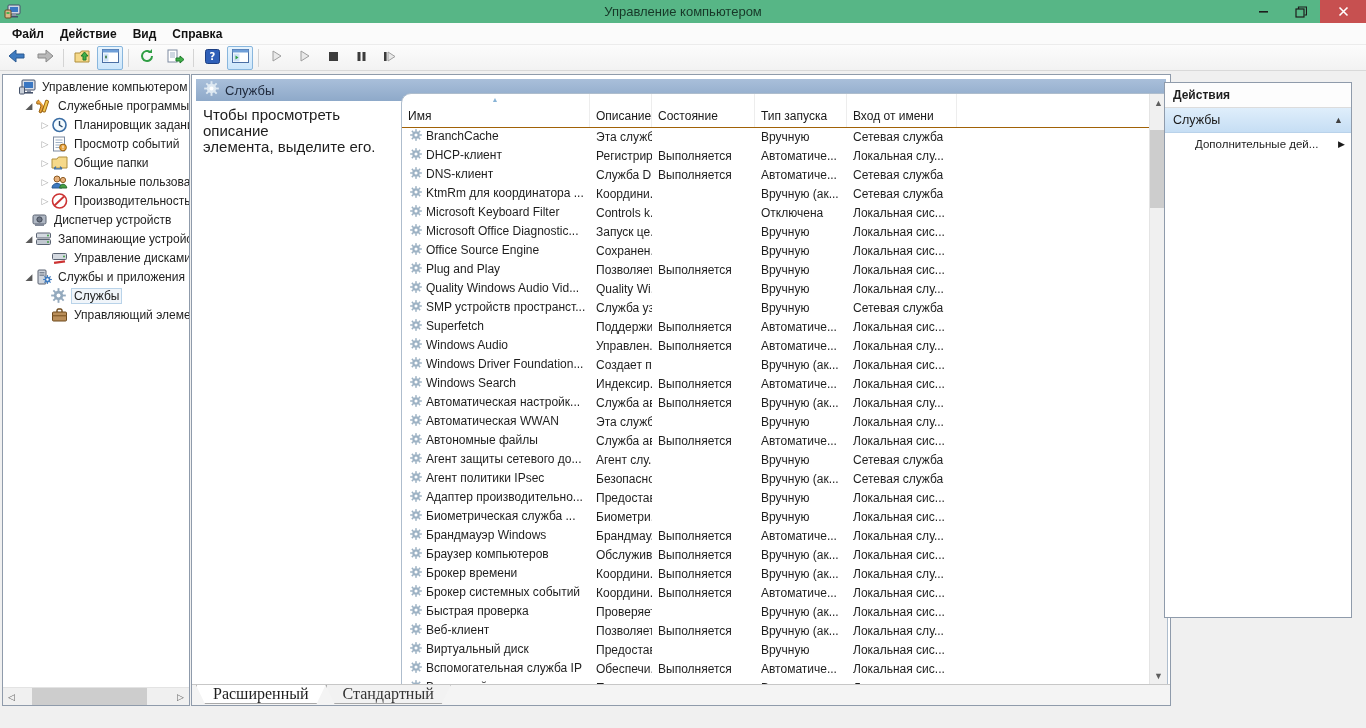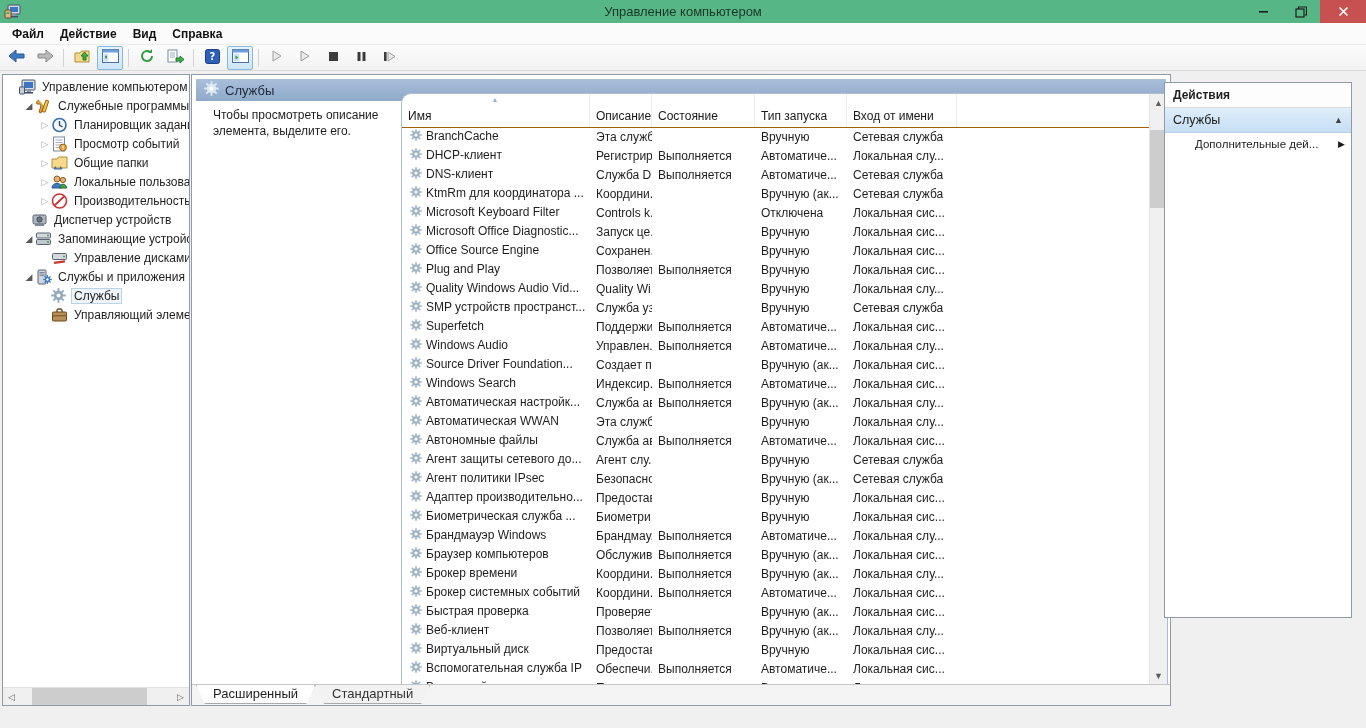--- a/index.html
+++ b/index.html
@@ -40,40 +40,40 @@
   .tw-icon svg{display:block;}
   .tw-label{padding:0 2px;border:1px solid transparent;}
   .tree-row.selected .tw-label{background:#f0f5fa;border-color:#b9d3e9;}
   .hscroll{position:absolute;left:0;right:0;bottom:0;height:17px;background:#f0f0f0;display:flex;align-items:center;border-top:1px solid #e3e3e3;}
   .hscroll .arr{width:17px;text-align:center;color:#5e5e5e;font-size:9px;}
   .hscroll .track{flex:1;position:relative;height:17px;}
   .hscroll .thumb{position:absolute;left:12px;top:0;height:17px;width:115px;background:#cdcdcd;}
   
   .result-header{position:absolute;left:4px;top:4px;right:4px;height:22px;background:linear-gradient(#a9bfda,#8ea9c9);display:flex;align-items:center;color:#212c3f;font-size:13px;}
   .result-header .gear{margin:0 6px 0 8px;}
-  .description{position:absolute;left:21px;top:32px;width:200px;color:#1e1e1e;font-size:12px;line-height:16px;}
+  .description{position:absolute;left:11px;top:32px;width:200px;color:#1e1e1e;font-size:15px;line-height:16px;}
   
   .listview{position:absolute;left:209px;top:18px;right:2px;bottom:20px;background:#fff;border:1px solid #aebdcd;border-top-left-radius:10px;box-sizing:border-box;overflow:hidden;}
   .lv-header{position:absolute;left:0;top:0;right:17px;height:33px;display:grid;grid-template-columns:188px 62px 103px 92px 110px 1fr;border-bottom:1px solid #a16207;}
   .lv-h{position:relative;display:flex;align-items:flex-end;padding:0 0 4px 6px;border-right:1px solid #ededed;color:#191919;overflow:hidden;white-space:nowrap;}
   .lv-h .sort{position:absolute;top:2px;left:50%;margin-left:-4px;font-size:7px;color:#89b4d6;}
   .lv-rows{position:absolute;left:0;top:33px;right:17px;bottom:0;overflow:hidden;}
   .lv-row{height:19px;display:grid;grid-template-columns:188px 62px 103px 92px 110px 1fr;align-items:center;white-space:nowrap;}
   .lv-cell{overflow:hidden;padding-left:6px;text-overflow:clip;}
   .lv-cell.name{display:flex;align-items:flex-start;gap:4px;padding-left:8px;}
   .lv-cell.name svg{flex:0 0 12px;}
   
   .vscroll{position:absolute;top:0;right:0;bottom:0;width:17px;background:#f0f0f0;border-left:1px solid #e4e4e4;}
   .vscroll .arr{position:absolute;left:0;width:17px;height:17px;display:flex;align-items:center;justify-content:center;color:#5e5e5e;font-size:9px;}
   .vscroll .arr.up{top:0;}
   .vscroll .arr.down{bottom:0;}
   .vscroll .thumb{position:absolute;left:0;width:17px;top:36px;height:78px;background:#cdcdcd;}
   
   .tabstrip{position:absolute;left:0;right:0;bottom:0;height:20px;background:#f4f4f4;border-top:1px solid #c7c7c7;display:flex;padding-left:4px;}
-  .tab{position:relative;height:19px;line-height:18px;padding:0 16px;background:#fff;color:#1e1e1e;clip-path:polygon(0 0,100% 0,calc(100% - 9px) 100%,9px 100%);border:1px solid #a9a9a9;border-top:none;box-sizing:border-box;font-size:13px;}
+  .tab{position:relative;height:19px;line-height:18px;padding:0 16px;background:#fff;color:#1e1e1e;clip-path:polygon(0 0,100% 0,calc(100% - 9px) 100%,9px 100%);border:1px solid #a9a9a9;border-top:none;box-sizing:border-box;font-size:16px;font-family:Liberation Serif, serif;}
   .tab.inactive{background:#f2f2f2;color:#333;}
   
   .ap-title{height:24px;line-height:24px;font-weight:bold;padding-left:8px;border-bottom:1px solid #dcdcdc;background:#fdfdfd;}
   .ap-section{height:24px;display:flex;align-items:center;justify-content:space-between;padding:0 8px;background:linear-gradient(#dfeefb,#c6def4);border-bottom:1px solid #b9d2ea;font-size:12.5px;color:#1a1a1a;}
   .ap-section .chev{font-size:9px;color:#404040;}
   .ap-item{height:22px;display:flex;align-items:center;justify-content:space-between;padding:0 6px 0 30px;color:#1e1e1e;font-size:11.5px;}
   .ap-item .chev{font-size:9px;color:#1a1a1a;}
   
   .bottomstrip{position:absolute;left:0;top:706px;width:1366px;height:22px;background:#f0f0f0;}
 </style>
@@ -697,21 +697,21 @@
                 <rect x="7" y="0.2" width="2" height="3.4" fill="#9db2c4" transform="rotate(45 8 8)"></rect>
                 <rect x="7" y="0.2" width="2" height="3.4" fill="#9db2c4" transform="rotate(90 8 8)"></rect>
                 <rect x="7" y="0.2" width="2" height="3.4" fill="#9db2c4" transform="rotate(135 8 8)"></rect>
                 <rect x="7" y="0.2" width="2" height="3.4" fill="#9db2c4" transform="rotate(180 8 8)"></rect>
                 <rect x="7" y="0.2" width="2" height="3.4" fill="#9db2c4" transform="rotate(225 8 8)"></rect>
                 <rect x="7" y="0.2" width="2" height="3.4" fill="#9db2c4" transform="rotate(270 8 8)"></rect>
                 <rect x="7" y="0.2" width="2" height="3.4" fill="#9db2c4" transform="rotate(315 8 8)"></rect>
                 <circle cx="8" cy="8" r="5" fill="#9db2c4"></circle>
                 <circle cx="8" cy="8" r="2.1" fill="#fff"></circle>
               </svg></span>
-            <span>Source Driver Foundation...</span>
+            <span>Windows Driver Foundation...</span>
           </div>
           <div class="lv-cell">Создает п...</div>
           <div class="lv-cell"></div>
           <div class="lv-cell">Вручную (ак...</div>
           <div class="lv-cell">Локальная сис...</div>
           <div class="lv-cell"></div>
         </div>
         <div class="lv-row">
           <div class="lv-cell name">
             <span><svg width="12" height="12" viewBox="0 0 16 16">

